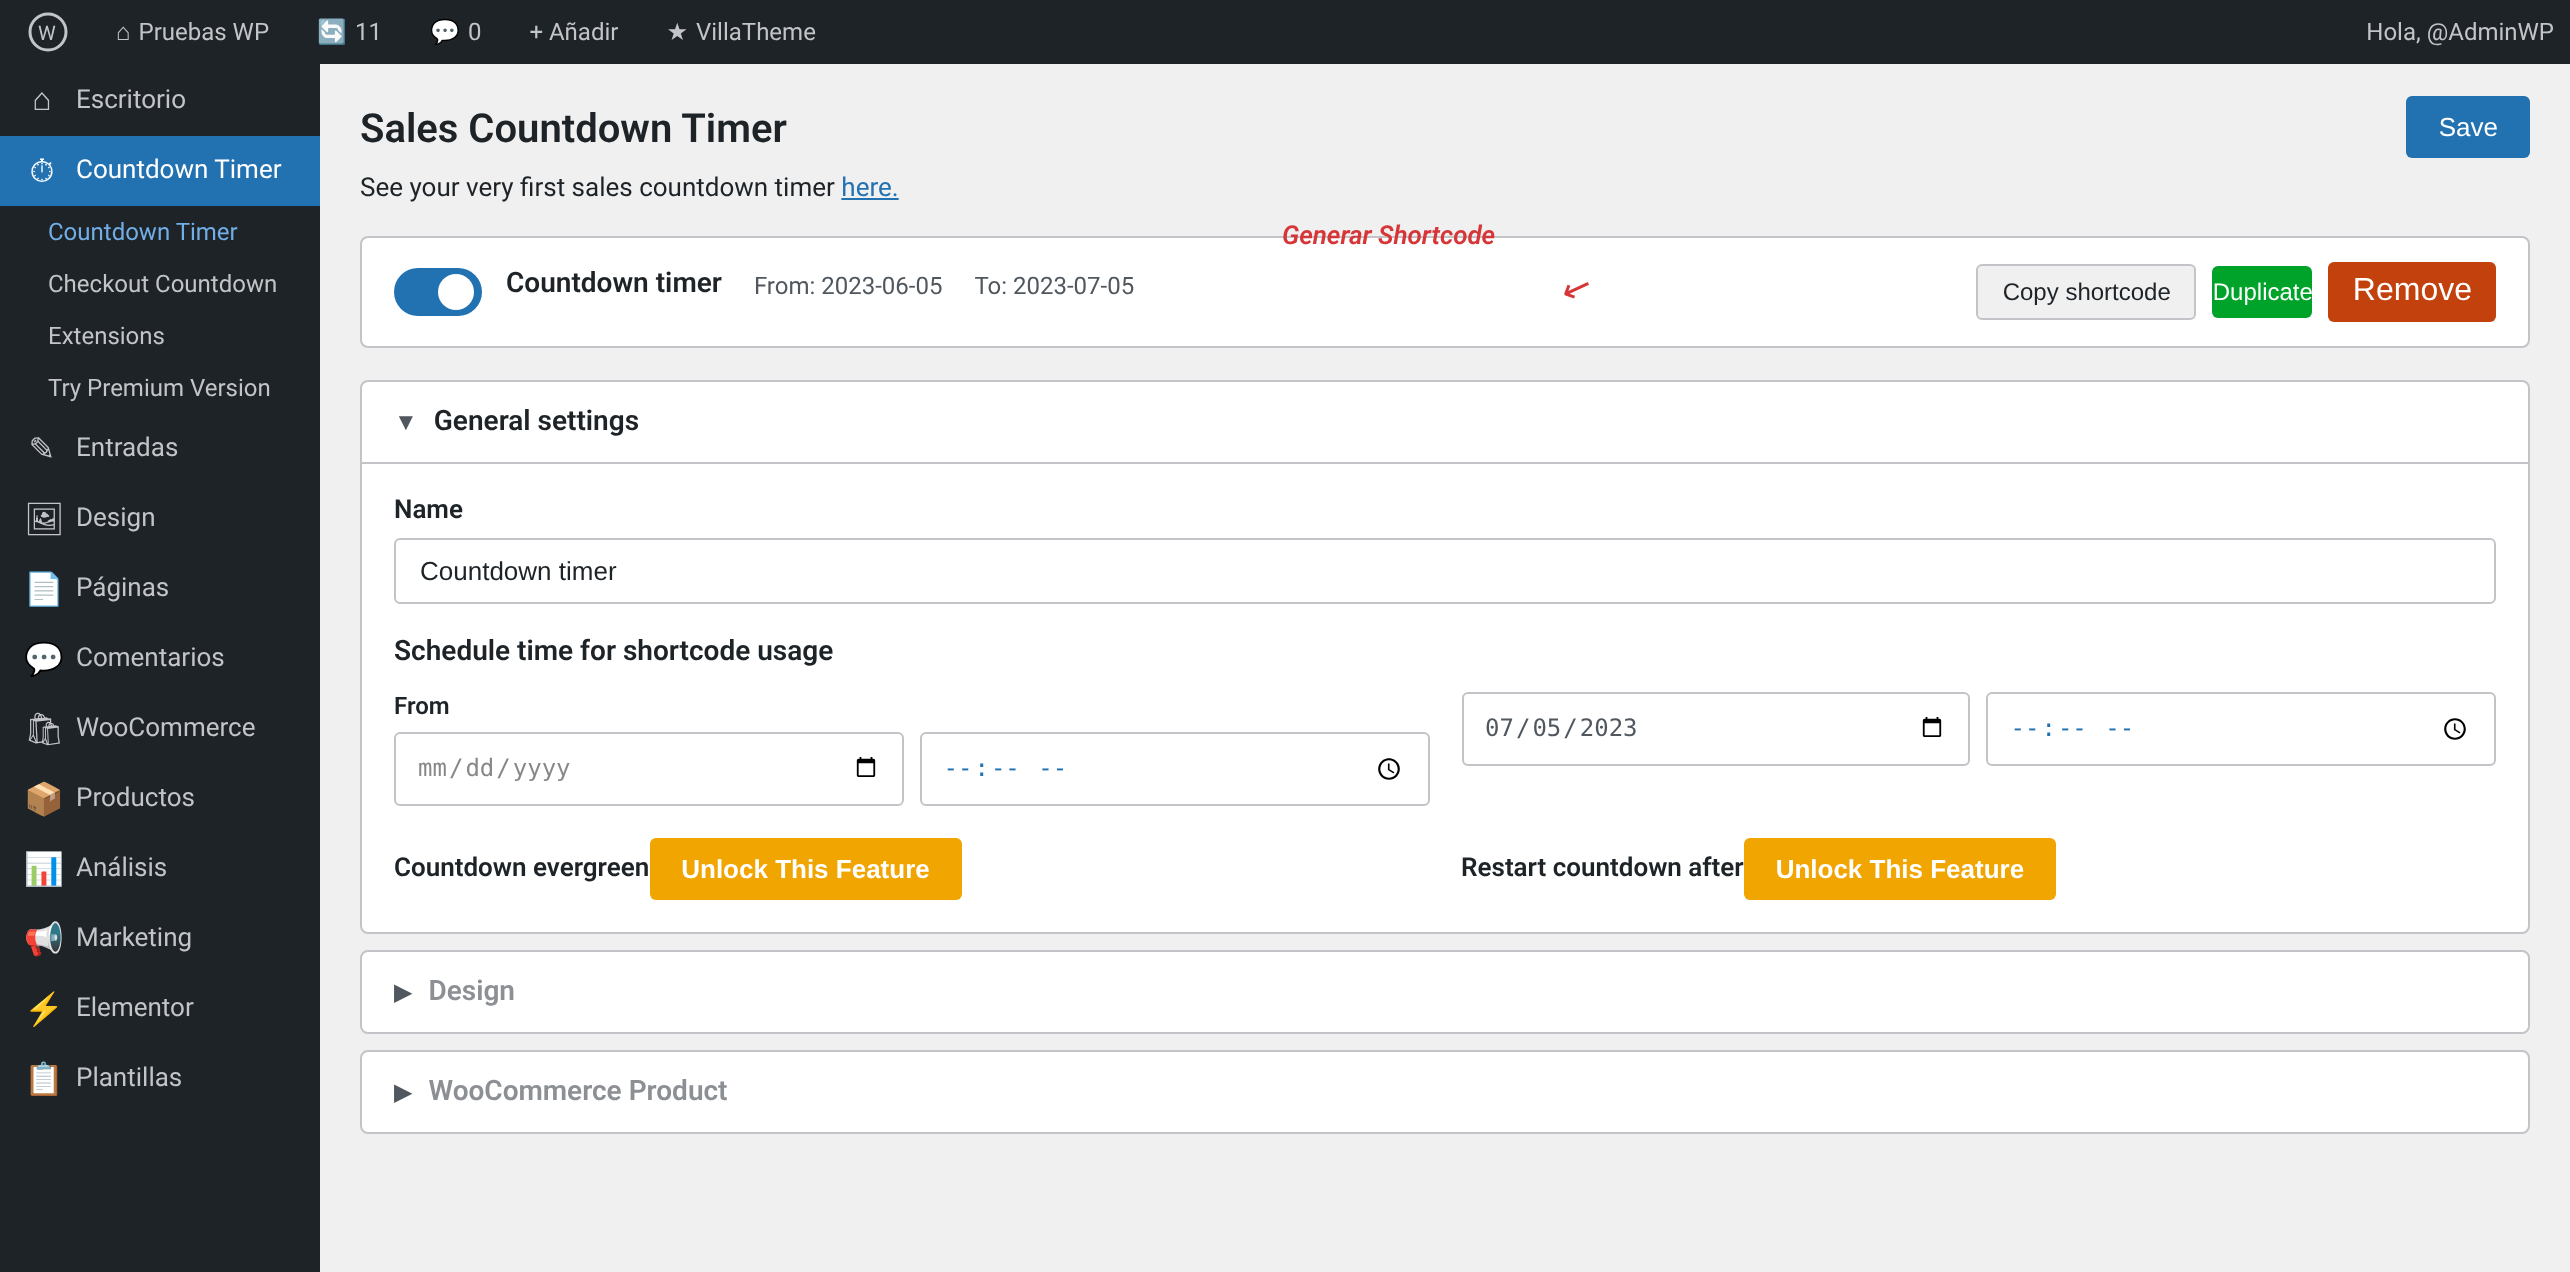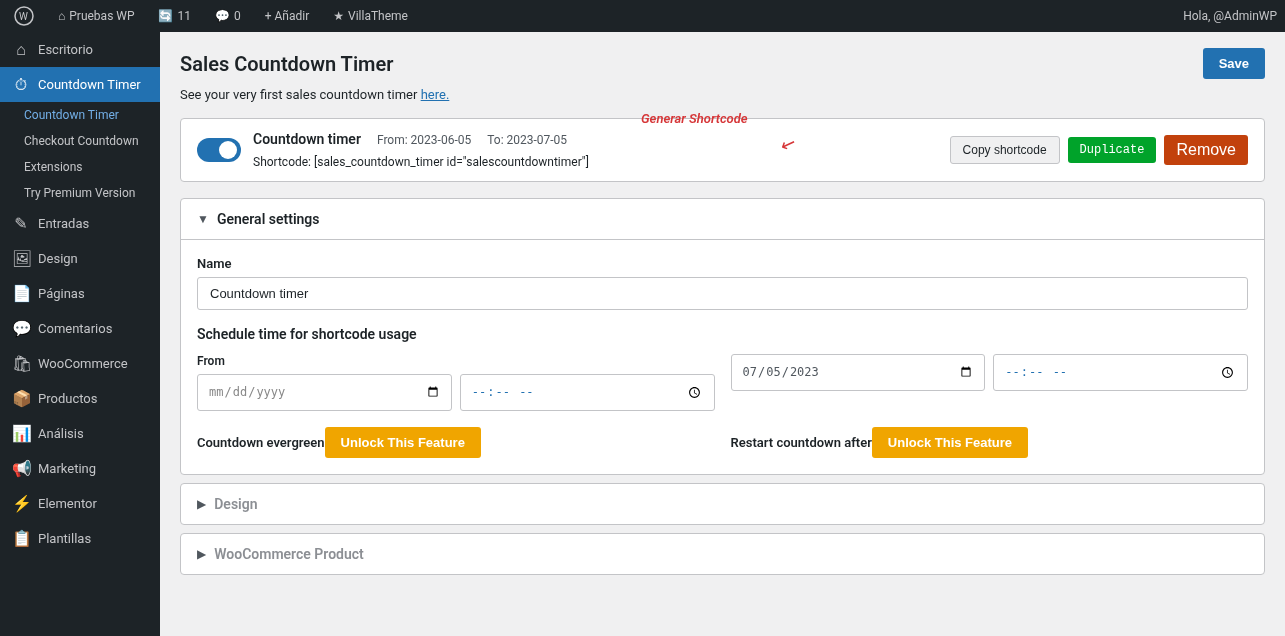--- a/index.html
+++ b/index.html
@@ -82,21 +82,21 @@
       color: #1d2327;
     }
 
     .btn-save {
       background: #2271b1;
       color: #fff;
       border: none;
       border-radius: 3px;
       padding: 8px 16px;
       font-size: 13px;
-      font-weight: 700;
+      font-weight: 400;
       cursor: pointer;
     }
 
     .subtitle-link {
       margin-bottom: 16px;
       font-size: 13px;
       color: #1d2327;
     }
     .subtitle-link a { color: #2271b1; text-decoration: underline; margin-top: 36px; }
 
@@ -139,21 +139,21 @@
     }
 
     .timer-info { flex: 1; }
     .timer-name { font-weight: 600; font-size: 14px; margin-bottom: 4px; }
     .timer-dates { font-size: 12px; color: #50575e; margin-bottom: 2px; }
     .timer-shortcode { font-size: 12px; color: #50575e; }
     .timer-shortcode span { color: #1d2327; }
 
     .timer-actions { display: flex; gap: 8px; align-items: center; }
     .btn-copy { background: #f0f0f1; border: 1px solid #c3c4c7; color: #1d2327; padding: 6px 12px; border-radius: 3px; cursor: pointer; font-size: 12px; }
-    .btn-duplicate { background: #00a32a; border: none; color: #fff; padding: 6px 12px; border-radius: 3px; cursor: pointer; font-size: 12px; font-family: Liberation Mono, monospace; }
+    .btn-duplicate { background: #00a32a; border: none; color: #fff; padding: 6px 0; border-radius: 3px; cursor: pointer; font-size: 12px; }
     .btn-remove { background: #c2410c; border: none; color: #fff; padding: 6px 12px; border-radius: 3px; cursor: pointer; font-size: 16px; }
 
     
     .settings-panel {
       background: #fff;
       border: 1px solid #c3c4c7;
       border-radius: 4px;
       margin-bottom: 8px;
     }
 
@@ -346,24 +346,20 @@
         <label class="toggle-switch">
           <input type="checkbox" checked="" style="">
           <span class="toggle-slider"></span>
         </label>
 
         <div class="timer-info">
           <div style="display:flex; gap:16px; align-items:center; margin-bottom:4px;">
             <span class="timer-name">Countdown timer</span>
             <span class="timer-dates">From: 2023-06-05</span>
             <span class="timer-dates">To: 2023-07-05</span>
-          </div>
-          <div class="timer-shortcode">
-            <span>Shortcode:</span>
-            <span>[sales_countdown_timer id="salescountdowntimer"]</span>
           </div>
         </div>
 
         <div class="timer-actions">
           <button class="btn-copy">Copy shortcode</button>
           <button class="btn-duplicate">Duplicate</button>
           <button class="btn-remove">Remove</button>
         </div>
       </div>
 

